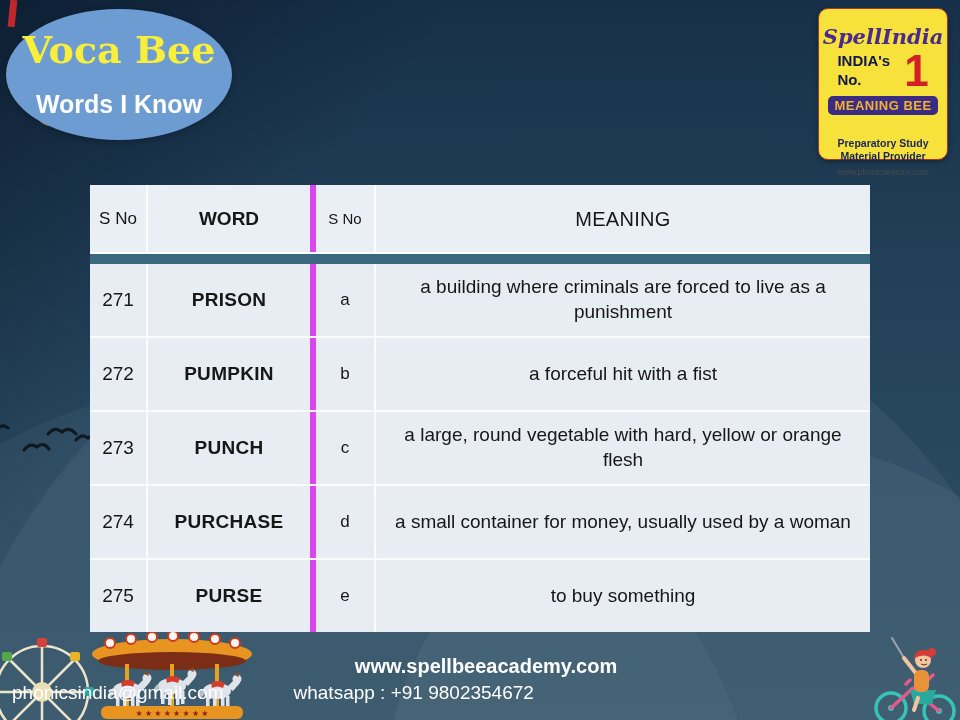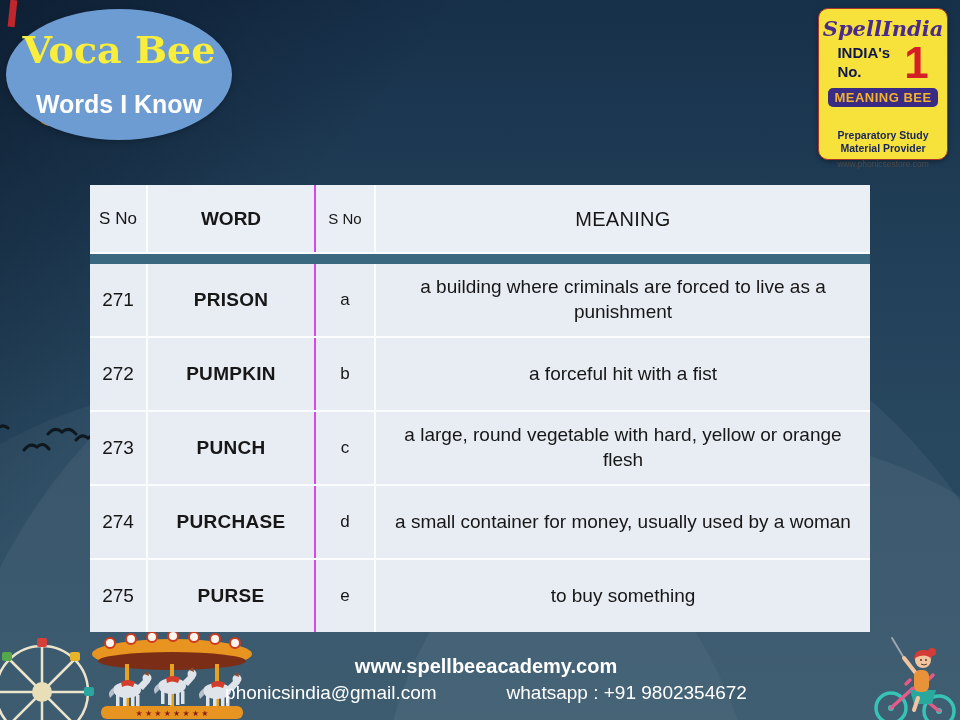--- a/index.html
+++ b/index.html
@@ -23,54 +23,54 @@
     box-shadow:0 2px 6px rgba(0,0,0,0.25);
     gap:18px;
   }
   .banner-title{font-family:"DejaVu Serif",serif;font-weight:bold;font-size:38px;color:#f8ee3b;line-height:1.05;}
   .banner-sub{font-size:25px;font-weight:bold;color:#fdfdfd;margin-top:2px;}
 
   
   .badge{
     position:absolute;left:818px;top:8px;width:130px;height:152px;background:#f6e23b;
     border:1px solid #a8362a;border-radius:10px;box-shadow:0 2px 5px rgba(0,0,0,0.35);
-    display:flex;flex-direction:column;align-items:center;box-sizing:border-box;padding-top:9px;
+    display:flex;flex-direction:column;align-items:center;box-sizing:border-box;padding-top:17px;
   }
   .badge-brand{font-family:"DejaVu Serif",serif;font-style:italic;font-weight:bold;font-size:21px;color:#4a2b8d;line-height:1;}
   .badge-mid{display:flex;align-items:center;gap:14px;margin-top:4px;line-height:1;}
   .badge-india{font-size:15px;font-weight:bold;color:#10164e;text-align:left;line-height:1.25;}
   .badge-one{font-size:44px;font-weight:bold;color:#d41f26;line-height:0.9;}
   .badge-strip{background:#3a2b85;color:#f3b32c;font-weight:bold;font-size:13px;letter-spacing:0.5px;border-radius:5px;padding:2px 6px;margin-top:5px;white-space:nowrap;}
   .badge-tag{font-size:10.5px;font-weight:bold;color:#17245e;text-align:center;line-height:1.3;margin-top:22px;}
   .badge-site{font-size:8.5px;color:#4a4a4a;margin-top:3px;}
 
   
   .vtable{position:absolute;left:90px;top:185px;width:780px;z-index:5;}
   .thead{display:flex;height:67px;background:#eaeef5;border-bottom:2px solid #fbfcfe;}
   .tsep{height:10px;background:#39687f;}
   .trow{display:flex;height:72px;background:#e8ecf3;border-bottom:2px solid #fbfcfe;}
   .trow:last-child{border-bottom:none;}
   .cell{display:flex;align-items:center;justify-content:center;box-sizing:border-box;color:#171717;}
   .c-sno{width:58px;border-right:2px solid #fbfcfe;}
-  .c-word{width:168px;border-right:2px solid #d946ef;}
+  .c-word{width:168px;border-right:6px solid #d946ef;}
   .c-letter{width:60px;border-right:2px solid #fbfcfe;}
   .c-meaning{flex:1;padding:16px 14px;text-align:center;line-height:1.3;}
   .thead .c-sno{font-size:17px;}
   .thead .c-word{font-size:19px;font-weight:bold;}
   .thead .c-letter{font-size:15px;}
   .thead .c-meaning{font-size:20px;letter-spacing:0.3px;}
   .trow .c-sno{font-size:19px;}
   .trow .c-word{font-size:19px;font-weight:bold;letter-spacing:0.3px;}
   .trow .c-letter{font-size:17px;}
   .trow .c-meaning{font-size:19px;}
 
   
   .footer{position:absolute;left:0;right:0;top:655px;text-align:center;color:#ffffff;z-index:6;padding-left:12px;}
   .footer-site{font-size:20px;font-weight:bold;}
-  .footer-line2{display:flex;justify-content:center;gap:70px;font-size:19px;margin-top:4px;}
+  .footer-line2{display:flex;gap:70px;font-size:19px;margin-top:4px;}
 
   
   .deco{position:absolute;z-index:4;pointer-events:none;}
   .birds{left:0;top:414px;}
   .ferris{left:-20px;top:630px;}
   .carousel{left:85px;top:628px;}
   .cyclist{left:866px;top:632px;}
 </style>
 </head>
 <body>

